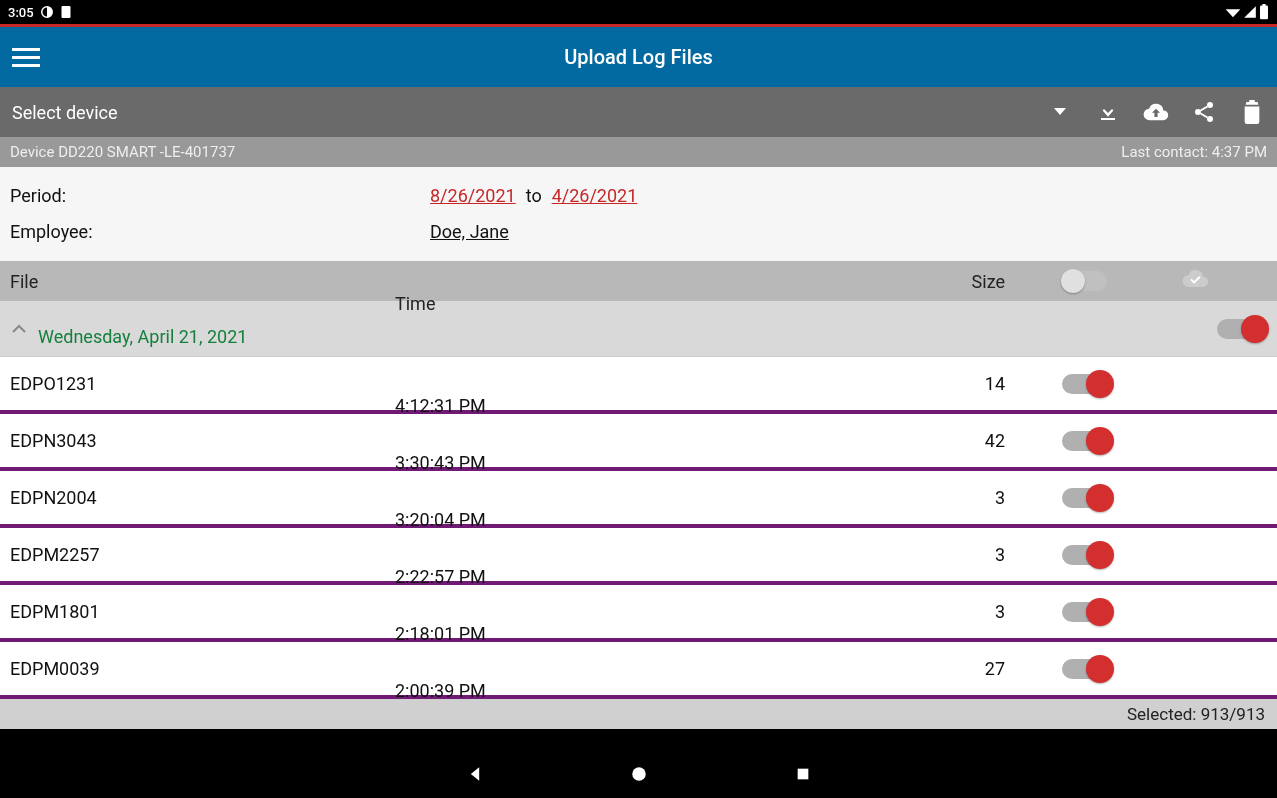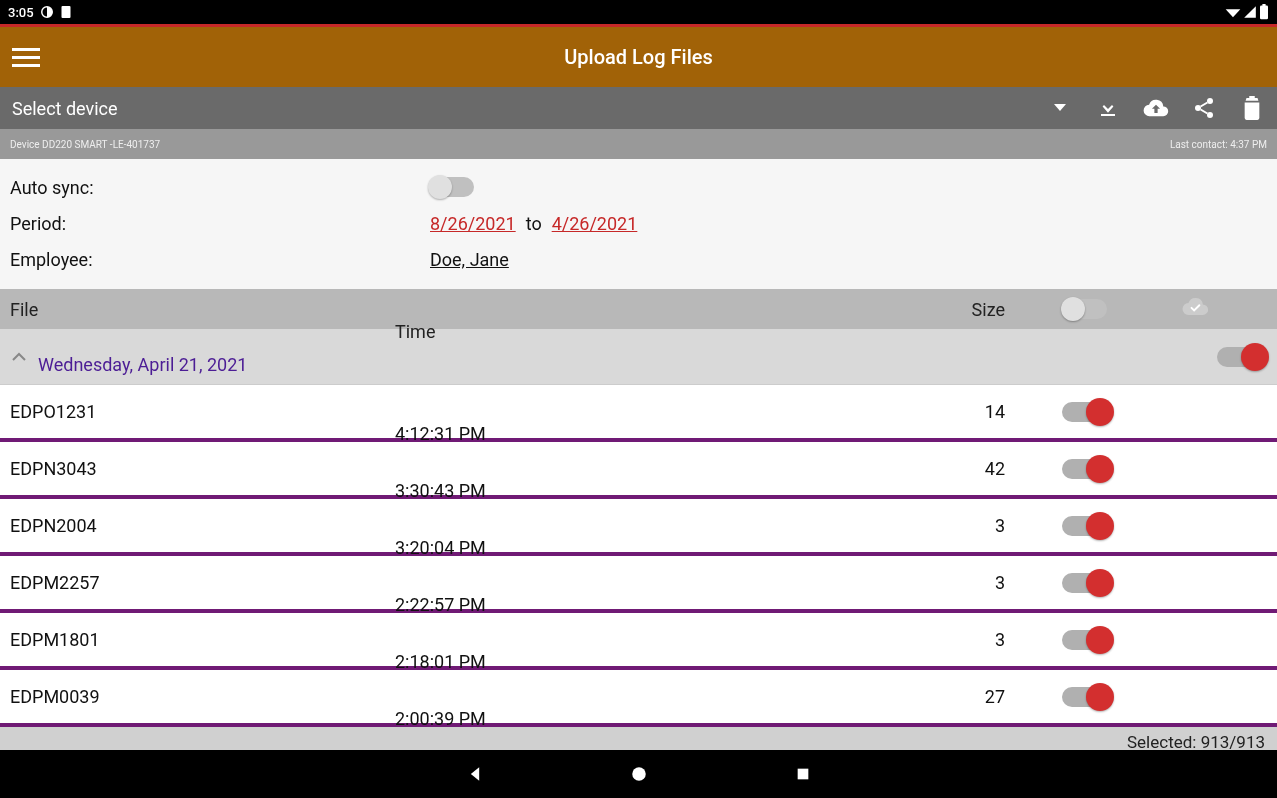--- a/index.html
+++ b/index.html
@@ -8,33 +8,33 @@
   
   .status-bar { height: 24px; background: #000; color: #fff; display: flex; align-items: center; justify-content: space-between; padding: 0 8px; font-size: 13px; font-weight: 500; gap: 27px; }
   .status-left { display: flex; align-items: center; gap: 6px; }
   .status-right { display: flex; align-items: center; gap: 2px; }
   .status-icon { display: inline-flex; }
 
   
   .red-line { height: 3px; background: #c62828; }
 
   
-  .app-bar { height: 60px; background: #a16207; display: flex; align-items: center; padding: 0 12px; }
+  .app-bar { height: 60px; background: #0369a1; display: flex; align-items: center; padding: 0 12px; }
   .hamburger { width: 32px; height: 32px; display: flex; flex-direction: column; justify-content: center; gap: 5px; cursor: pointer; }
   .hamburger span { height: 3px; background: #fff; width: 28px; }
   .app-title { flex: 1; text-align: center; color: #fff; font-size: 20px; font-weight: 500; }
 
   
-  .select-bar { height: 42px; background: #6a6a6a; display: flex; align-items: center; padding: 0 12px; color: #fff; font-size: 18px; }
+  .select-bar { height: 50px; background: #6a6a6a; display: flex; align-items: center; padding: 0 12px; color: #fff; font-size: 18px; }
   .select-label { flex: 1; }
   .select-actions { display: flex; align-items: center; gap: 22px; }
   .action-icon { width: 26px; height: 26px; display: inline-flex; align-items: center; justify-content: center; cursor: pointer; }
 
   
-  .device-bar { height: 30px; background: #999; display: flex; align-items: center; justify-content: space-between; padding: 0 10px; color: #eee; font-size: 10px; }
+  .device-bar { height: 30px; background: #999; display: flex; align-items: center; justify-content: space-between; padding: 0 10px; color: #eee; font-size: 15px; }
 
   
   .settings { background: #f6f6f6; padding: 10px 10px 12px 10px; }
   .settings-row { display: flex; align-items: center; height: 36px; }
   .settings-label { width: 420px; font-size: 18px; color: #111; }
   .settings-value { font-size: 18px; display: flex; align-items: center; gap: 10px; }
   .date-link { color: #c62828; text-decoration: underline; }
   .to-word { color: #111; }
   .employee-link { color: #111; text-decoration: underline; }
 
@@ -50,21 +50,21 @@
   .header-row { height: 40px; background: #b8b8b8; display: flex; align-items: center; padding: 15px 10px; font-size: 18px; color: #222; }
   .col-file { width: 385px; }
   .col-time { width: 500px; margin-top: 44px; }
   .col-size { width: 130px; text-align: right; padding-right: 20px; }
   .col-toggle { width: 120px; display: flex; justify-content: center; }
   .col-cloud { width: 100px; display: flex; justify-content: center; }
 
   
   .date-row { height: 56px; background: #d9d9d9; display: flex; align-items: center; padding: 0 10px; border-bottom: 1px solid #ccc; }
   .chevron { width: 18px; height: 18px; margin-right: 10px; display: inline-flex; align-items: center; justify-content: center; }
-  .date-text { flex: 1; font-size: 18px; color: #4c1d95; margin-top: 16px; }
+  .date-text { flex: 1; font-size: 18px; color: #15803d; margin-top: 16px; }
 
   
   .file-row { height: 57px; background: #fff; display: flex; align-items: center; padding: 0 10px; border-bottom: 4px solid #701a75; font-size: 18px; color: #111; }
 
   
   .footer { height: 30px; background: #d0d0d0; display: flex; align-items: center; justify-content: flex-end; padding: 0 12px; font-size: 17px; color: #222; }
 
   
   .nav-bar { position: absolute; bottom: 0; left: 0; right: 0; height: 48px; background: #000; display: flex; align-items: center; justify-content: center; gap: 140px; }
   .nav-btn { width: 24px; height: 24px; display: inline-flex; align-items: center; justify-content: center; cursor: pointer; }
@@ -152,28 +152,20 @@
     </span>
   </div>
 </div>
 
 <div class="device-bar">
   <span>Device DD220 SMART -LE-401737</span>
   <span>Last contact: 4:37 PM</span>
 </div>
 
 <div class="settings">
-  <div class="settings-row">
-    <div class="settings-label">Auto sync:</div>
-    <div class="settings-value">
-      <div class="toggle">
-          <div class="knob"></div>
-        </div>
-    </div>
-  </div>
   <div class="settings-row">
     <div class="settings-label">Period:</div>
     <div class="settings-value">
       <a class="date-link">8/26/2021</a>
       <span class="to-word">to</span>
       <a class="date-link">4/26/2021</a>
     </div>
   </div>
   <div class="settings-row">
     <div class="settings-label">Employee:</div>

